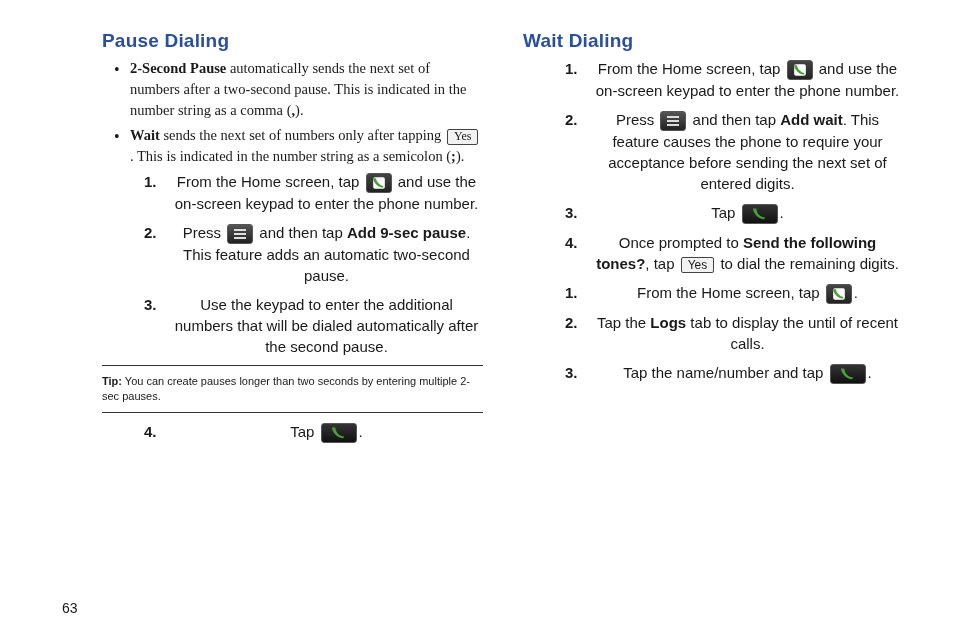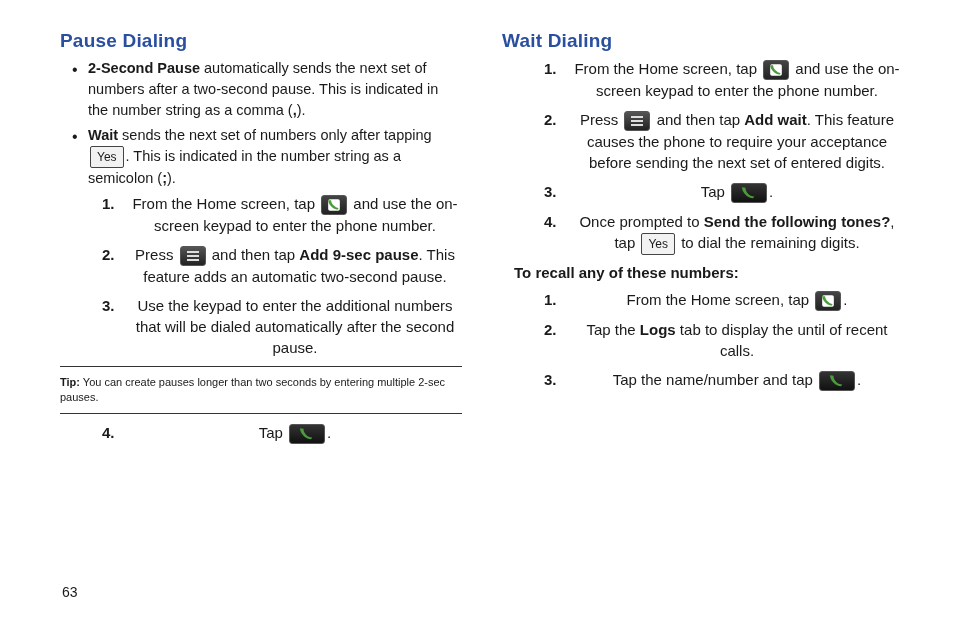--- a/index.html
+++ b/index.html
@@ -11,20 +11,21 @@
       color: #1a1a1a;
       padding: 30px 50px 16px 60px;
       display: flex;
       flex-direction: column;
       position: relative;
     }
     .columns {
       display: flex;
       gap: 40px;
       flex: 1;
+      margin-left: 42px;
     }
     .col { width: 50%; }
     h2.section {
       font-family: Arial, Helvetica, sans-serif;
       font-weight: bold;
       font-size: 19px;
       color: #2a4fa0;
       margin-bottom: 6px;
       letter-spacing: 0.2px;
     }
@@ -38,21 +39,21 @@
     ul.bullets {
       list-style: none;
       margin-left: 12px;
     }
     ul.bullets > li {
       position: relative;
       padding-left: 16px;
       font-size: 14.5px;
       line-height: 1.45;
       margin-bottom: 4px;
-      font-family: Liberation Sans, sans-serif;
+      font-family: Liberation Serif, serif;
     }
     ul.bullets > li::before {
       content: "•";
       position: absolute;
       left: 0;
       top: 0;
       font-size: 16px;
     }
     ol.steps {
       list-style: none;
@@ -81,21 +82,21 @@
     .icon-yes {
       display: inline-flex;
       align-items: center;
       justify-content: center;
       vertical-align: middle;
       border: 1px solid #444;
       border-radius: 2px;
       padding: 1px 6px;
       margin: 0 2px;
       font-size: 12px;
-      height: 22px;
+      height: 16px;
       background: #f2f2f2;
     }
     .icon-square {
       display: inline-flex;
       align-items: center;
       justify-content: center;
       vertical-align: middle;
       width: 26px;
       height: 20px;
       border: 1px solid #555;
@@ -145,21 +146,21 @@
       margin: 8px 0 8px 0;
     }
     .tip {
       margin-left: 0px;
       font-size: 11px;
       line-height: 1.35;
       padding-left: 0;
     }
     .page-num {
       position: absolute;
-      bottom: 36px;
+      bottom: 20px;
       left: 62px;
       font-size: 14px;
     }
   </style>
 </head>
 <body>
 
 <div class="columns">
 
   <div class="col">
@@ -234,21 +235,20 @@
             </svg>
           </span><span>.</span>
       </li>
       <li>
         <span>Once prompted to </span><span class="bold">Send the following tones?</span><span>, tap </span><span class="icon-yes">Yes</span><span> to dial the remaining digits.</span>
       </li>
     </ol>
 
 
 
-    <p class="body bold">To recall any of these numbers:</p>
 
     <ol class="steps">
       <li>
         <span>From the Home screen, tap </span><span class="icon-square">
             <svg viewBox="0 0 24 24">
               <rect x="2" y="2" width="20" height="20" rx="3" fill="#fff"></rect>
               <path d="M7 4c0 6 7 13 13 13l-2 3c-7 0-16-9-16-16z" fill="#4a9d3a"></path>
             </svg>
           </span><span>.</span>
       </li>

